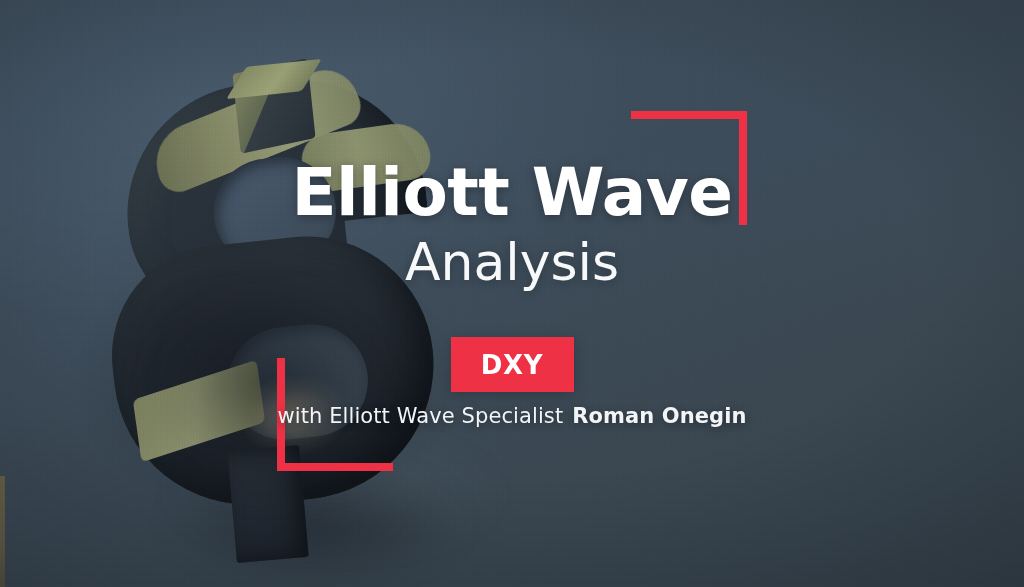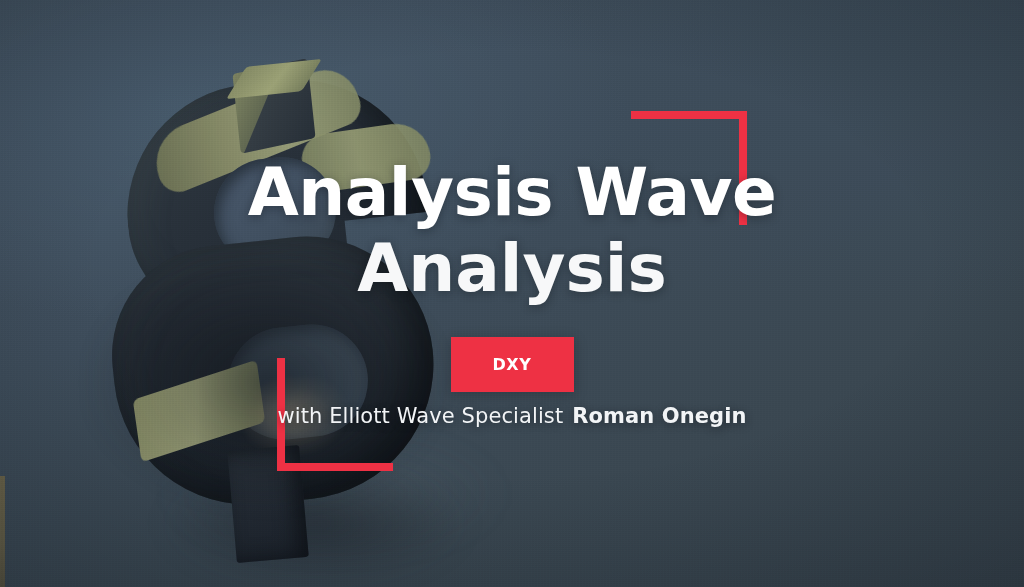--- a/index.html
+++ b/index.html
@@ -211,38 +211,38 @@
     font-weight: 700;
     letter-spacing: -0.5px;
     color: #ffffff;
     line-height: 1.0;
     text-shadow: 0 2px 10px rgba(10,14,20,0.35);
   }
   .title-sub {
     position: absolute;
     left: 0; right: 0;
     top: 236px;
-    font-size: 66px;
-    font-weight: 700;
+    font-size: 52px;
+    font-weight: 400;
     letter-spacing: 0px;
     color: #f7f8f9;
     line-height: 1.0;
     text-shadow: 0 2px 10px rgba(10,14,20,0.32);
   }
   .badge-row {
     position: absolute;
     left: 0; right: 0;
     top: 337px;
     display: flex;
     justify-content: center;
   }
   .badge {
     background: #ee3144;
     color: #ffffff;
-    font-size: 16px;
+    font-size: 26px;
     font-weight: 700;
     letter-spacing: 0.6px;
     width: 123px;
     height: 55px;
     display: flex;
     align-items: center;
     justify-content: center;
     box-shadow: 0 3px 12px rgba(10,14,20,0.25);
   }
   .byline {
@@ -291,21 +291,21 @@
   <div class="bracket bracket-tr">
     <span class="h"></span>
     <span class="v"></span>
   </div>
   <div class="bracket bracket-bl">
     <span class="v"></span>
     <span class="h"></span>
   </div>
 
   <div class="content">
-    <div class="title-main">Analysis Wave</div>
+    <div class="title-main">Elliott Wave</div>
     <div class="title-sub">Analysis</div>
 
     <div class="badge-row">
       <div class="badge">DXY</div>
     </div>
 
     <div class="byline">
       <span class="lead">with Elliott Wave Specialist</span><span class="name">Roman Onegin</span>
     </div>
   </div>

